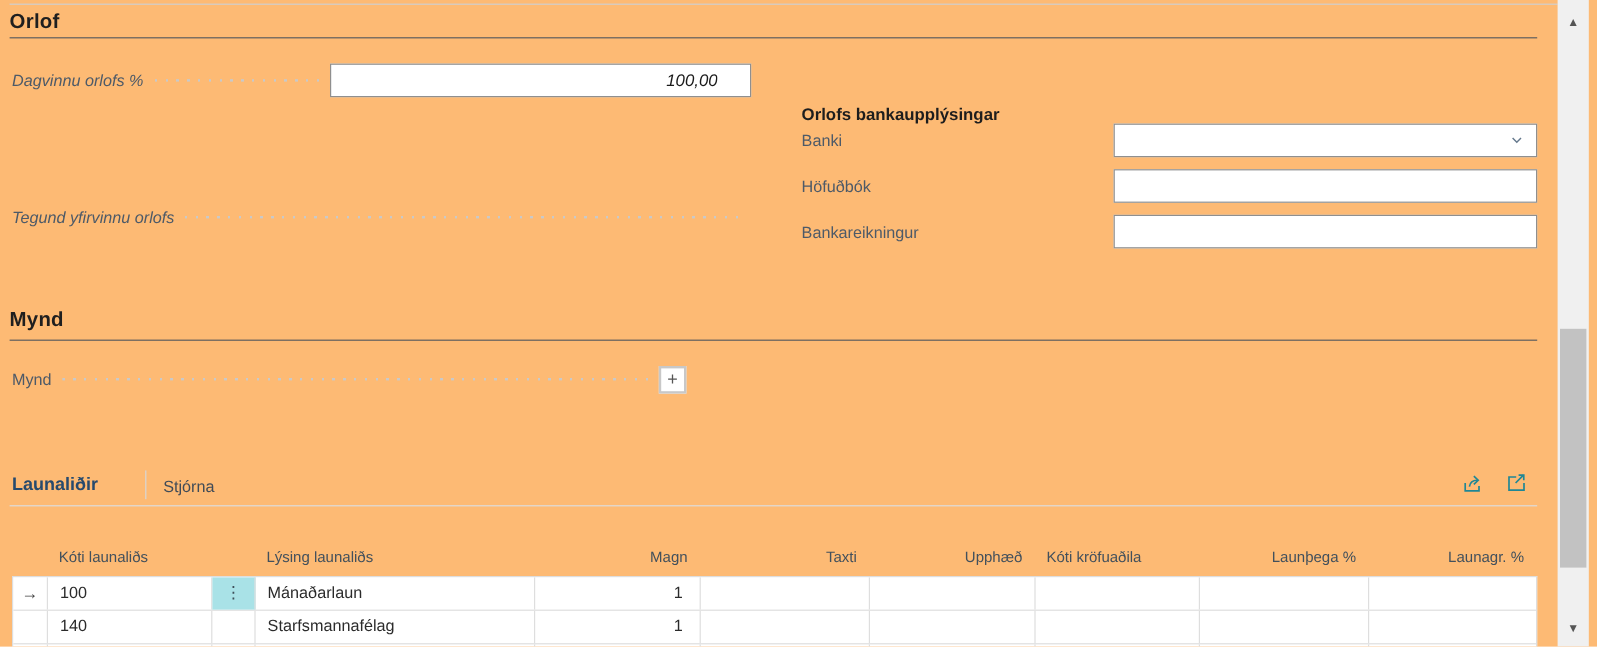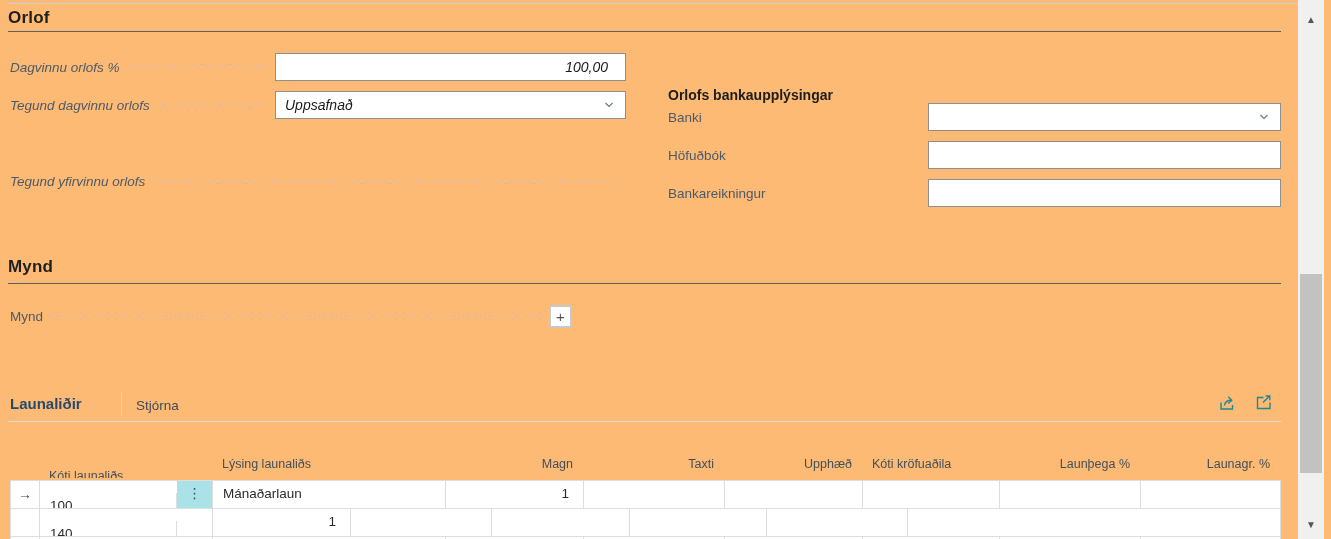--- a/index.html
+++ b/index.html
@@ -11,21 +11,21 @@
 
   .section-title { position:absolute; left:8px; font-size:17px; font-weight:600; color:#1f1f1f; letter-spacing:.2px; }
   .section-rule  { position:absolute; left:8px; width:1273px; height:1px; background:#5e5e5e; }
 
   .field-row { position:absolute; left:10px; width:616px; height:28px; display:flex; align-items:center;font-style:italic; }
   .field-label { font-size:13.5px; color:#4d5a68; white-space:nowrap; }
   .leader { flex:1 1 auto; height:2px; margin:0 9px;
             background-image:repeating-linear-gradient(to right,#c9c9c9 0 2px,transparent 2px 9px); }
   .cbox { flex:none; width:351px; height:28px; border:1px solid #8f8f8f; box-sizing:border-box;
           background:#fff; display:flex; align-items:center; padding:0 9px; font-size:14px; color:#1a1a1a; }
-  .cbox input { width:100%; border:0; outline:0; padding:0; margin:8px; font:inherit; color:inherit; background:transparent; }
+  .cbox input { width:100%; border:0; outline:0; padding:0; margin:18px; font:inherit; color:inherit; background:transparent; }
   .cbox.num input { text-align:right; }
   .cbox .val { flex:1 1 auto; white-space:nowrap; overflow:hidden; }
   .cbox .chev { flex:none; display:flex; align-items:center; }
 
   .group-title { position:absolute; left:668px; top:87px; font-size:14px; font-weight:700; color:#1d1d1d; }
   .bank-row { position:absolute; left:668px; width:613px; height:28px; display:flex; align-items:center; }
   .grow { flex:1 1 auto; }
   .bank-box { width:353px; }
 
   .mynd-row { position:absolute; left:10px; top:304px; width:562px; height:24px; display:flex; align-items:center; }
@@ -49,21 +49,21 @@
                border:1px solid #dedede; border-bottom:none; overflow:hidden; background:#fff; }
   .grid-row { display:flex; height:28px; box-sizing:border-box; border-bottom:1px solid #dedede; }
   .cell { box-sizing:border-box; border-right:1px solid #dedede; padding:0 10px; line-height:26px;
           font-size:13.5px; color:#2b2b2b; white-space:nowrap; overflow:hidden; }
   .cell:last-child { border-right:none; }
   .cell.ar { padding-right:14px; }
   .cell.cc { text-align:center; padding:0; }
   .arrow-cell { color:#444; font-size:14px; }
   .dots-sel { background:#a9e2e7; color:#3f4f59; font-size:14px; line-height:25px; }
 
-  .w-arrow{width:29px;} .w-code{width:137px;margin-top:12px;} .w-dots{width:36px;} .w-desc{width:233px;}
+  .w-arrow{width:29px;} .w-code{width:137px;} .w-dots{width:36px;} .w-desc{width:233px;}
   .w-magn{width:138px;} .w-taxti{width:141px;} .w-upph{width:138px;} .w-krofu{width:137px;}
   .w-launth{width:141px;} .w-launagr{width:139px;}
   .gh.w-launagr{width:140px;}
 
   .sb-track { position:absolute; left:1298px; top:0; width:26px; height:539px; background:#f0f0f0; }
   .sb-btn { position:absolute; left:1298px; width:26px; text-align:center; font-size:10px; color:#555; cursor:pointer; }
   .sb-up { top:14px; } .sb-down { top:519px; }
   .sb-thumb { position:absolute; left:1300px; top:274px; width:22px; height:199px; background:#c2c2c2; cursor:pointer; }
 </style>
 </head>
@@ -77,32 +77,20 @@
   <div class="section-rule" style="top:31px;"></div>
 
   <div class="field-row" style="top:53px;">
     <span class="field-label">Dagvinnu orlofs %</span>
     <span class="leader"></span>
     <div class="cbox num">
       <input value="100,00" style="">
     </div>
   </div>
 
-  <div class="field-row" style="top:91px;">
-    <span class="field-label">Tegund dagvinnu orlofs</span>
-    <span class="leader"></span>
-    <div class="cbox">
-      <span class="val">Uppsafnað</span>
-      <span class="chev">
-        <svg width="14" height="14" viewBox="0 0 14 14">
-            <path d="M3.5 5 L7 8.5 L10.5 5" fill="none" stroke="#64788c" stroke-width="1.2"></path>
-          </svg>
-      </span>
-    </div>
-  </div>
 
 
   <div class="field-row" style="top:167px;">
     <span class="field-label">Tegund yfirvinnu orlofs</span>
     <span class="leader"></span>
   </div>
 
   <div class="group-title">Orlofs bankaupplýsingar</div>
 
   <div class="bank-row" style="top:103px;">
@@ -190,20 +178,21 @@
       <div class="cell w-upph ar"></div>
       <div class="cell w-krofu"></div>
       <div class="cell w-launth ar"></div>
       <div class="cell w-launagr ar"></div>
     </div>
 
     <div class="grid-row">
       <div class="cell w-arrow cc"></div>
       <div class="cell w-code">140</div>
       <div class="cell w-dots cc"></div>
+      <div class="cell w-desc">Starfsmannafélag</div>
       <div class="cell w-magn ar">1</div>
       <div class="cell w-taxti ar"></div>
       <div class="cell w-upph ar"></div>
       <div class="cell w-krofu"></div>
       <div class="cell w-launth ar"></div>
       <div class="cell w-launagr ar"></div>
     </div>
 
     <div class="grid-row">
       <div class="cell w-arrow cc"></div>

